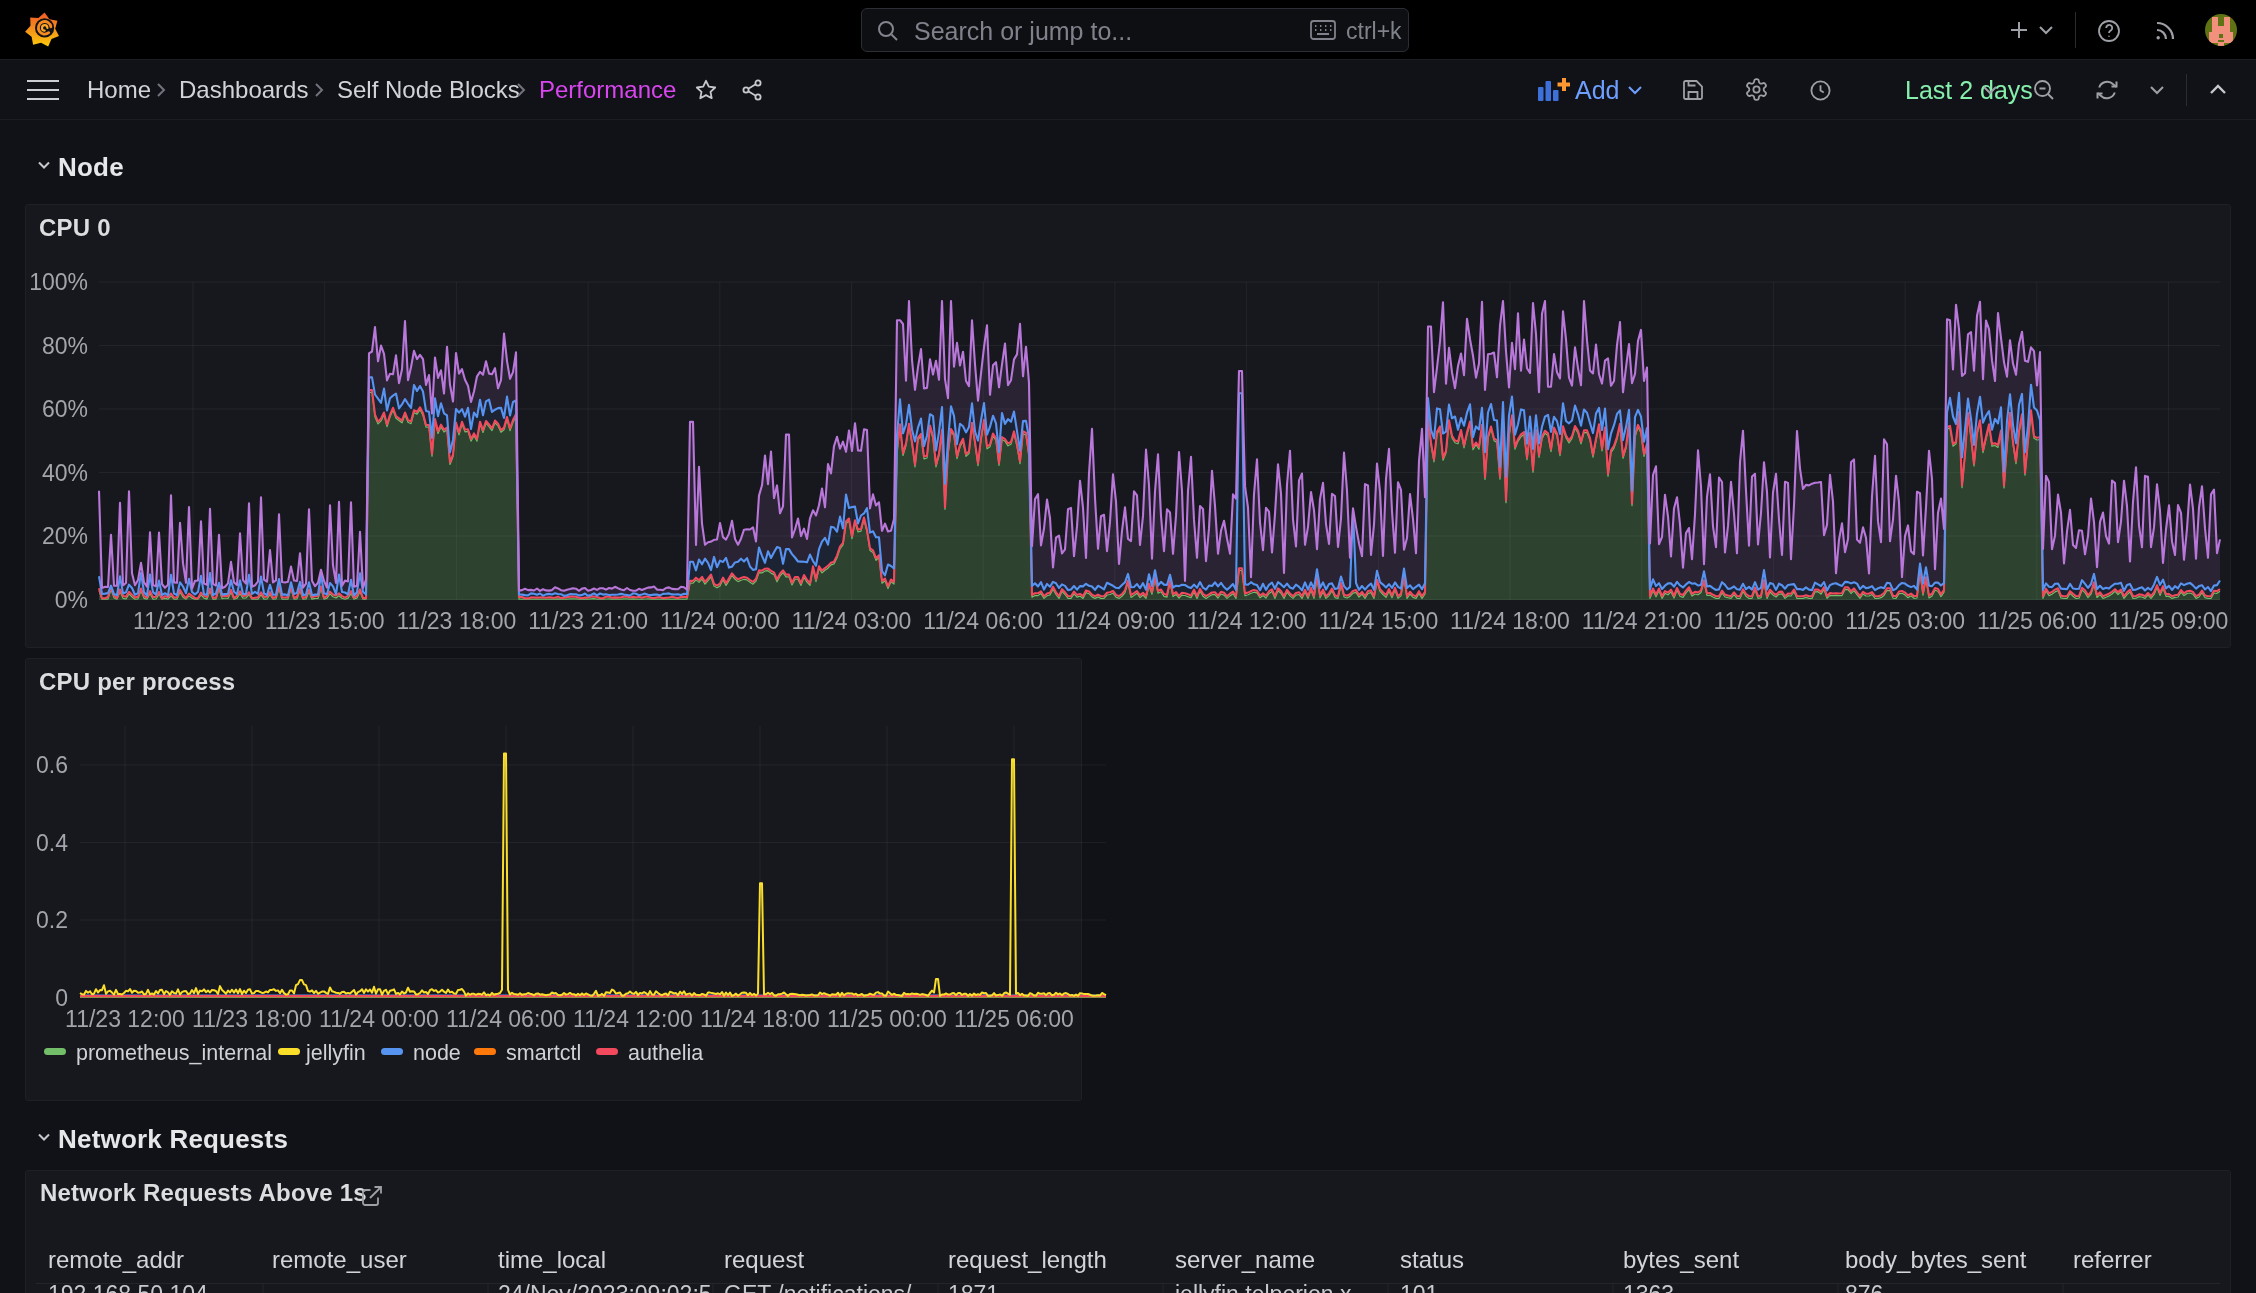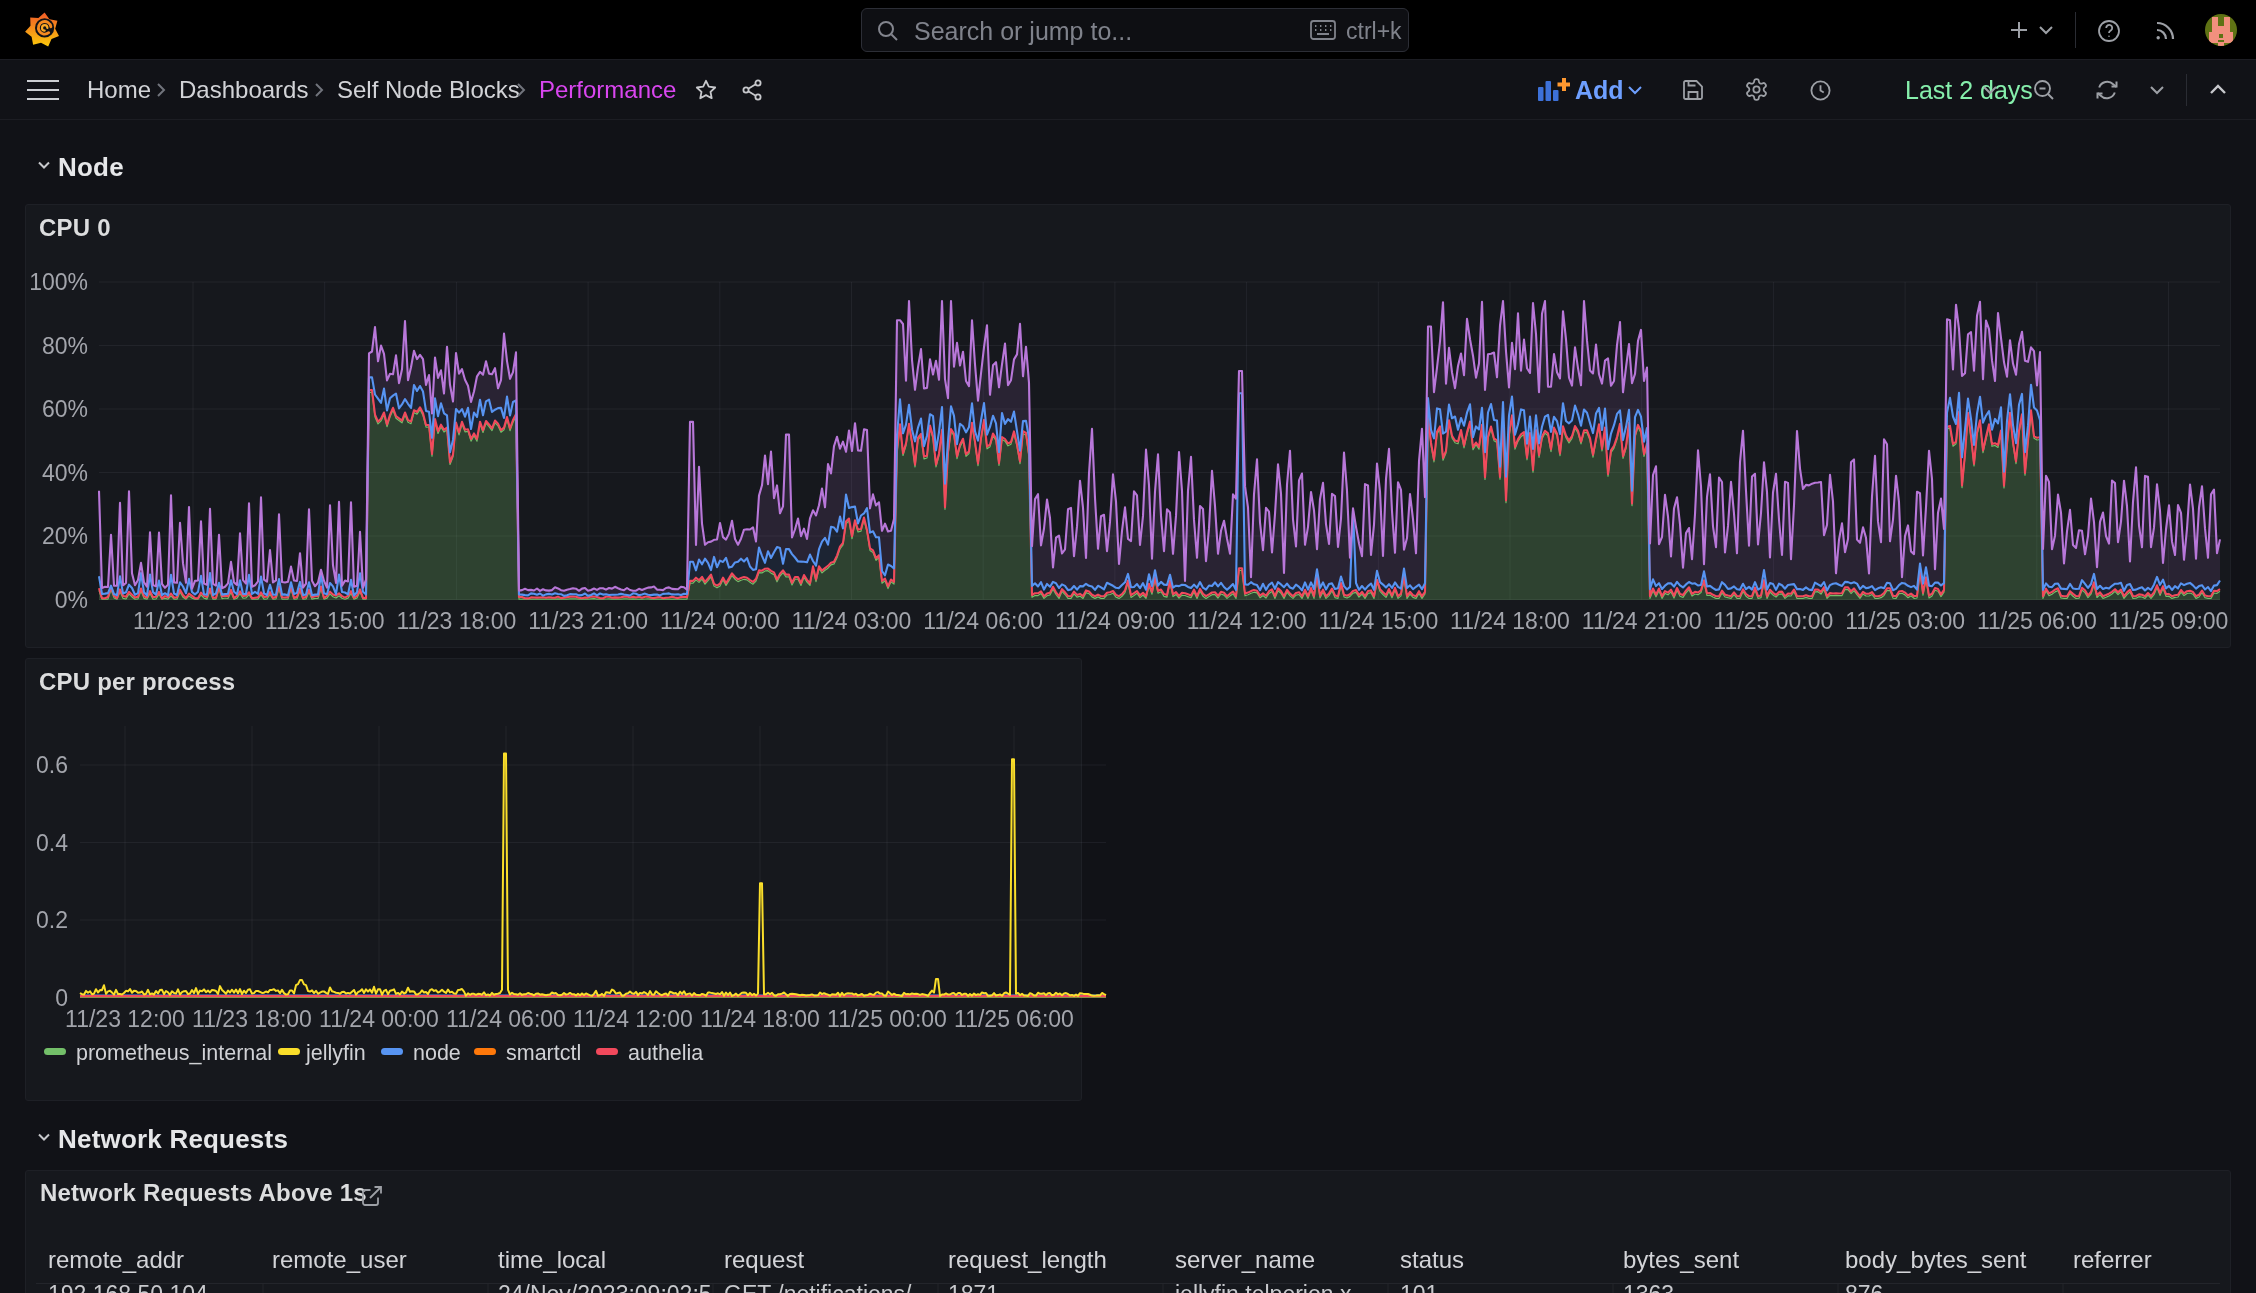--- a/index.html
+++ b/index.html
@@ -115,21 +115,21 @@
       </svg>
 
   <svg class="abs" style="left:1538px;top:16px" width="32" height="28" viewBox="0 0 32 28">
     <g fill="#3d71d9">
           <rect x="0" y="11" width="5.5" height="14" rx="1"></rect>
           <rect x="7.5" y="5" width="5.5" height="20" rx="1"></rect>
           <rect x="15" y="14" width="5.5" height="11" rx="1"></rect>
         </g>
     <path d="M26 2v13M19.5 8.5h13" stroke="#ff9830" stroke-width="4"></path>
   </svg>
-  <div class="abs" style="left:1575px;top:16px;font-size:25px;font-weight:700;color:#6e9fff">Add</div>
+  <div class="abs" style="left:1575px;top:16px;font-size:25px;font-weight:400;color:#6e9fff">Add</div>
   <svg class="abs" style="left:1626px;top:23px" width="18" height="14" viewBox="0 0 18 14" fill="none" stroke="#6e9fff" stroke-width="2">
         <path d="M3 4l6 6 6-6"></path>
       </svg>
   <svg class="abs" style="left:1681px;top:18px" width="24" height="24" viewBox="0 0 24 24" fill="none" stroke="#9da0a6" stroke-width="1.8">
         <path d="M19.5 21h-15A1.5 1.5 0 0 1 3 19.5v-15A1.5 1.5 0 0 1 4.5 3h11L21 8.5v11a1.5 1.5 0 0 1-1.5 1.5z"></path>
         <path d="M16.5 21v-7h-9v7M7.5 3v4.5h7"></path>
       </svg>
   <svg class="abs" style="left:1744px;top:17px" width="25" height="25" viewBox="0 0 24 24" fill="none" stroke="#9da0a6" stroke-width="1.7">
         <path d="M12.22 2h-.44a2 2 0 0 0-2 2v.18a2 2 0 0 1-1 1.73l-.43.25a2 2 0 0 1-2 0l-.15-.08a2 2 0 0 0-2.73.73l-.22.38a2 2 0 0 0 .73 2.73l.15.1a2 2 0 0 1 1 1.72v.51a2 2 0 0 1-1 1.74l-.15.09a2 2 0 0 0-.73 2.73l.22.38a2 2 0 0 0 2.73.73l.15-.08a2 2 0 0 1 2 0l.43.25a2 2 0 0 1 1 1.73V20a2 2 0 0 0 2 2h.44a2 2 0 0 0 2-2v-.18a2 2 0 0 1 1-1.73l.43-.25a2 2 0 0 1 2 0l.15.08a2 2 0 0 0 2.73-.73l.22-.39a2 2 0 0 0-.73-2.73l-.15-.08a2 2 0 0 1-1-1.74v-.5a2 2 0 0 1 1-1.74l.15-.09a2 2 0 0 0 .73-2.73l-.22-.38a2 2 0 0 0-2.73-.73l-.15.08a2 2 0 0 1-2 0l-.43-.25a2 2 0 0 1-1-1.73V4a2 2 0 0 0-2-2z"></path>
         <circle cx="12" cy="12" r="3"></circle>

